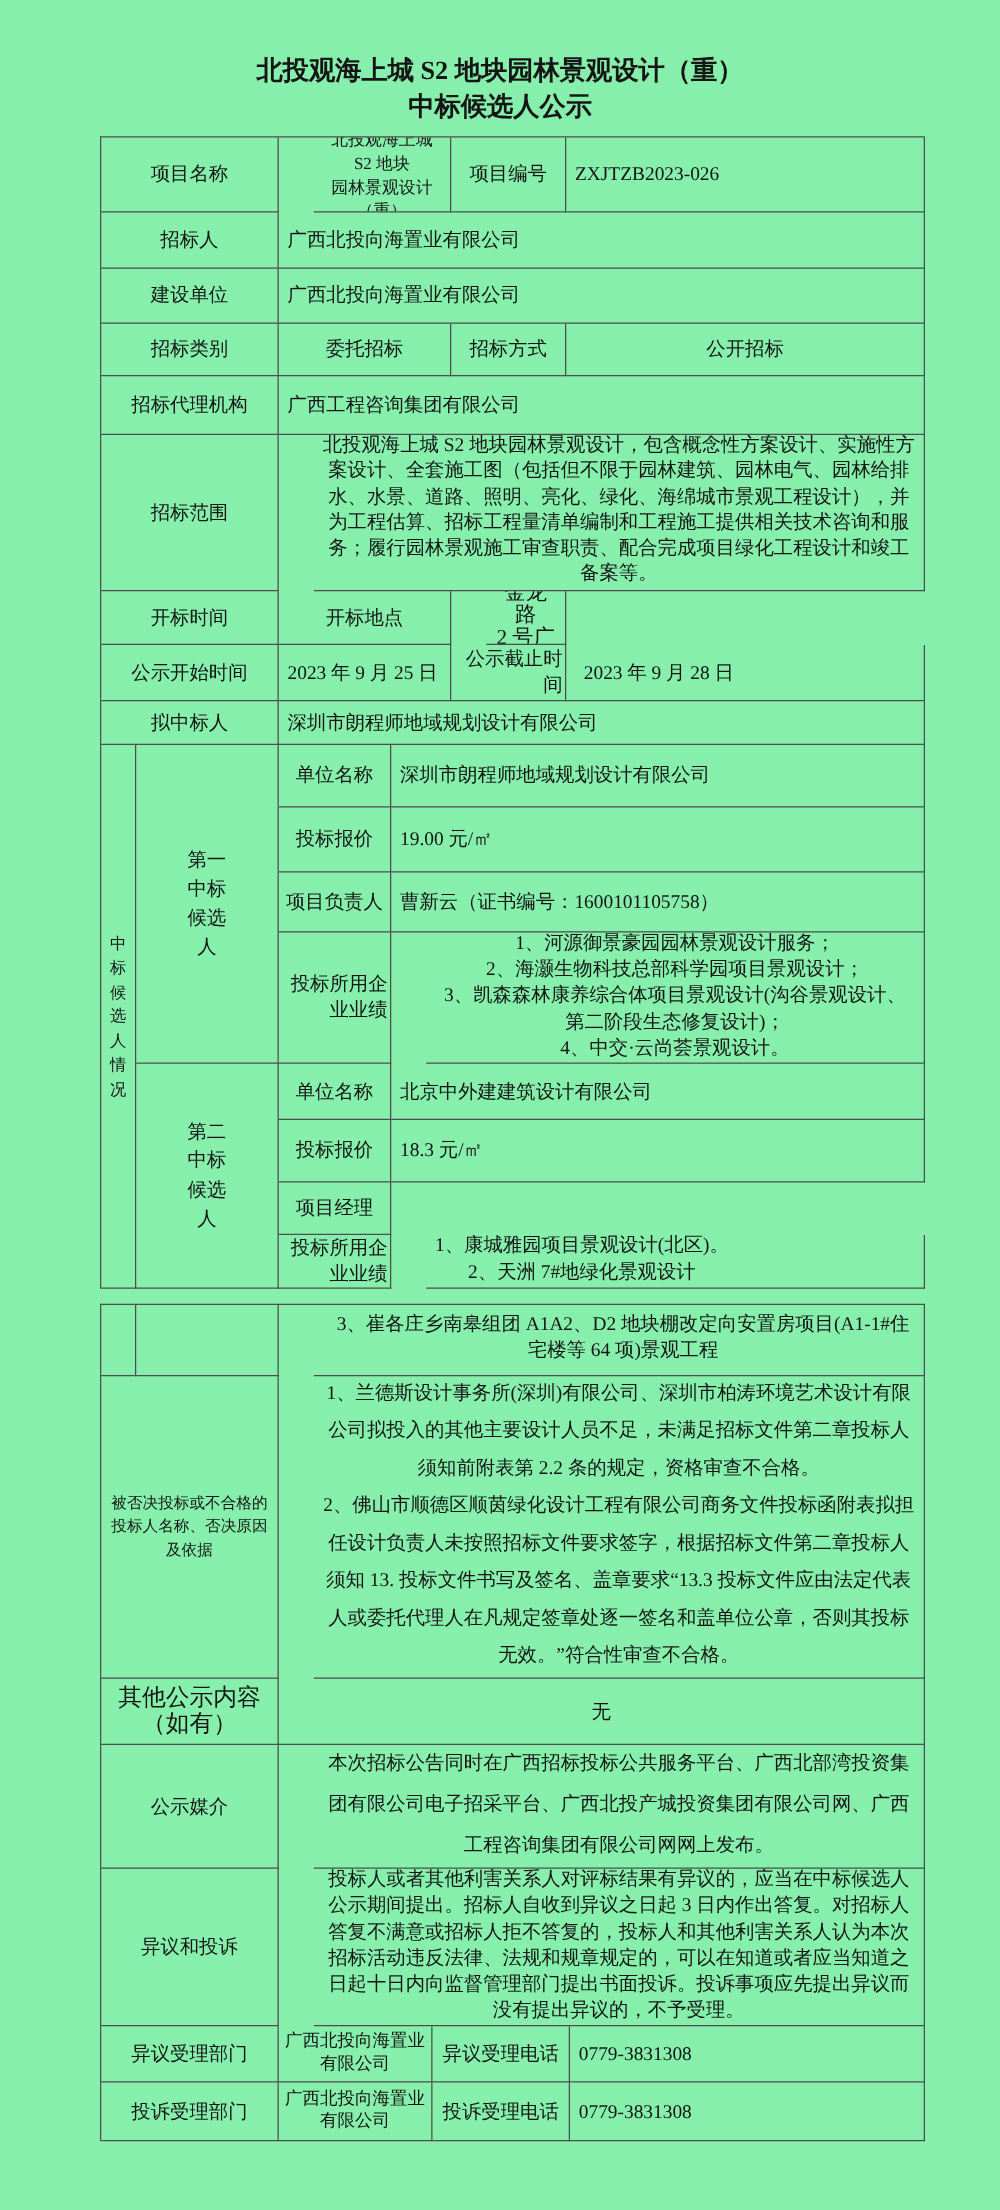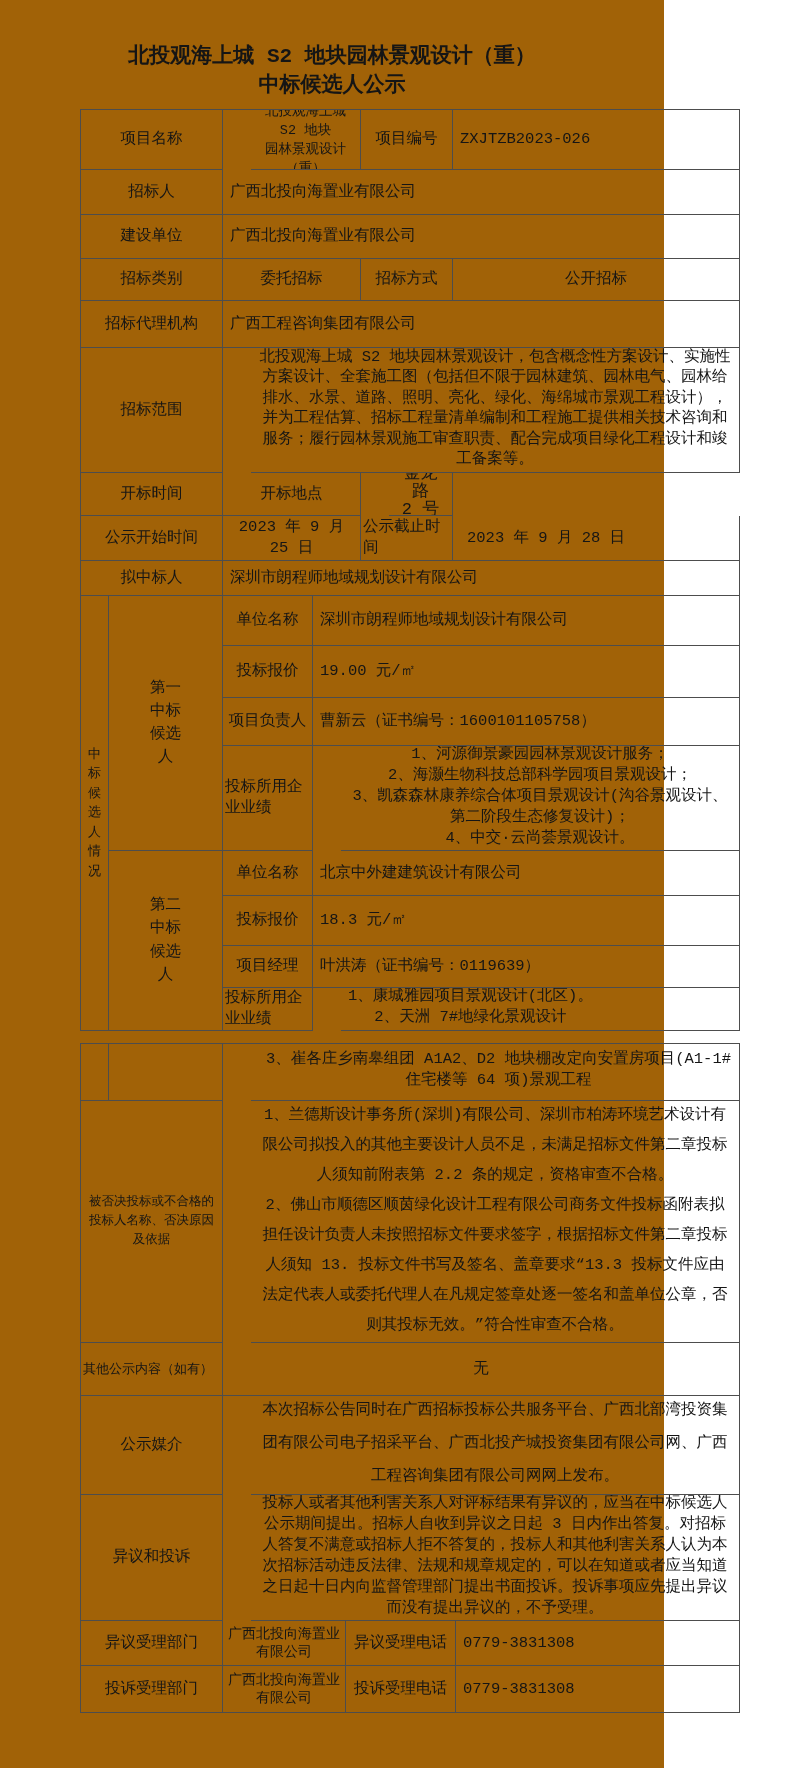--- a/index.html
+++ b/index.html
@@ -1,18 +1,18 @@
 <!DOCTYPE html>
 <html><head>
 <meta charset="utf-8">
 <style>
   html,body{margin:0;padding:0;background:#ffffff;}
   .page{
-    width:664px;height:1768px;background:#a16207;position:relative;
-    font-family:Liberation Mono, monospace;
+    width:800px;height:1768px;background:#86efac;position:relative;
+    font-family:Liberation Serif, serif;
     color:#151515;font-size:15.5px;box-sizing:border-box;
   }
   .title{padding-top:42px;text-align:center;font-weight:bold;font-size:21px;line-height:29px;}
   .tbl{
     margin-left:80px;width:660px;box-sizing:border-box;
     border-top:1px solid #4d4d4d;border-left:1px solid #4d4d4d;
     margin-top:9px;
   }
   .tbl2{margin-top:12px;}
   .row{display:grid;box-sizing:border-box;}
@@ -20,21 +20,21 @@
   .g4a{grid-template-columns:142px 138px 92px 1fr;}
   .g4d{grid-template-columns:142px 123px 110px 1fr;}
   .gc {grid-template-columns:28px 1fr;}
   .gb {grid-template-columns:114px 1fr;}
   .gn {grid-template-columns:90px 1fr;}
   .c{
     display:flex;align-items:center;justify-content:flex-start;
     border-right:1px solid #4d4d4d;border-bottom:1px solid #4d4d4d;
     padding:0 7px;box-sizing:border-box;overflow:hidden;line-height:21px;
   }
-  .lab{justify-content:center;text-align:left;padding:0 2px;}
+  .lab{justify-content:center;text-align:right;padding:0 2px;}
   .left{justify-content:flex-start;text-align:center;}
   .ctr{justify-content:center;text-align:center;}
   .ml{white-space:pre-line;margin-left:28px;}
   .f135{font-size:13.5px;line-height:19px;}
   .f145{font-size:17px;line-height:18px;}
   .f14{font-size:14px;line-height:18px;}
   .f13{font-size:13px;}
   .lh20{line-height:20.5px;}
   .lh30{line-height:30px;}
   .lh33{line-height:33px;}
@@ -153,21 +153,20 @@
             <div class="row gn" style="height:45px">
               <div class="c lab">单位名称</div>
               <div class="c left">北京中外建建筑设计有限公司</div>
             </div>
             <div class="row gn" style="height:50px">
               <div class="c lab">投标报价</div>
               <div class="c left">18.3 元/㎡</div>
             </div>
             <div class="row gn" style="height:42px">
               <div class="c lab">项目经理</div>
-              <div class="c left">叶洪涛（证书编号：0119639）</div>
             </div>
             <div class="row gn" style="height:43px">
               <div class="c lab">投标所用企业业绩</div>
               <div class="c left ml lh21 nopadv">1、康城雅园项目景观设计(北区)。
 2、天洲 7#地绿化景观设计</div>
             </div>
           </div>
         </div>
 
       </div>
@@ -184,21 +183,21 @@
       </div>
     </div>
 
     <div class="row g2" style="height:242px">
       <div class="c left small-label">被否决投标或不合格的投标人名称、否决原因及依据</div>
       <div class="c left ml lh30 nopadv">1、兰德斯设计事务所(深圳)有限公司、深圳市柏涛环境艺术设计有限公司拟投入的其他主要设计人员不足，未满足招标文件第二章投标人须知前附表第 2.2 条的规定，资格审查不合格。
 2、佛山市顺德区顺茵绿化设计工程有限公司商务文件投标函附表拟担任设计负责人未按照招标文件要求签字，根据招标文件第二章投标人须知 13. 投标文件书写及签名、盖章要求“13.3 投标文件应由法定代表人或委托代理人在凡规定签章处逐一签名和盖单位公章，否则其投标无效。”符合性审查不合格。</div>
     </div>
 
     <div class="row g2" style="height:53px">
-      <div class="c left" style="font-size:13px;padding:0 2px">其他公示内容（如有）</div>
+      <div class="c left" style="font-size:19px;padding:0 2px">其他公示内容（如有）</div>
       <div class="c ctr">无</div>
     </div>
 
     <div class="row g2" style="height:99px">
       <div class="c lab">公示媒介</div>
       <div class="c left ml lh33 nopadv">本次招标公告同时在广西招标投标公共服务平台、广西北部湾投资集团有限公司电子招采平台、广西北投产城投资集团有限公司网、广西工程咨询集团有限公司网网上发布。</div>
     </div>
 
     <div class="row g2" style="height:126px">
       <div class="c lab">异议和投诉</div>

